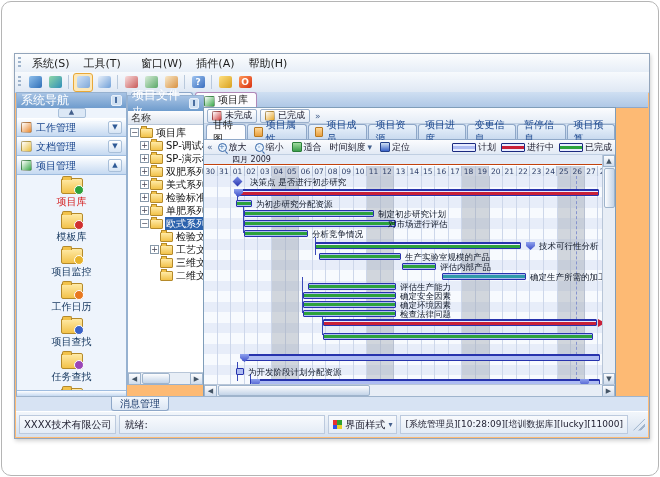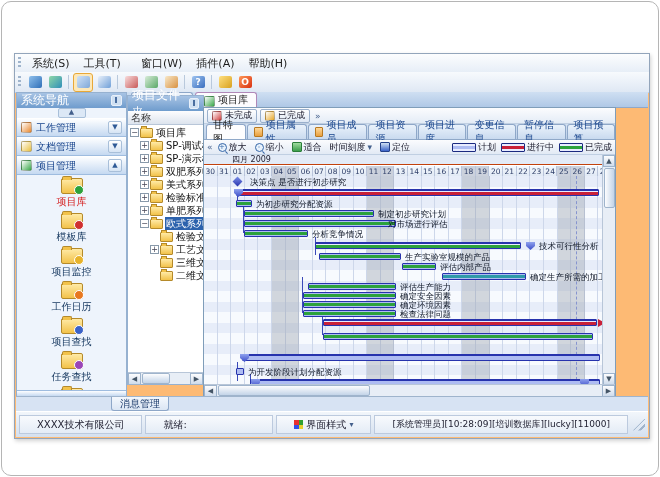--- a/index.html
+++ b/index.html
@@ -116,21 +116,21 @@
     display:flex;flex-direction:column;align-items:center;font-size:7px;color:#456;}
   #g-vscroll .sb-btn{width:10px;}
   .vthumb{width:9px;height:38px;background:linear-gradient(90deg,#fdfdfe,#c3d4e8);border:1px solid #9fb4cc;border-radius:2px;}
   #g-hscroll{position:absolute;left:0;right:0;bottom:0;height:11px;background:#e8eef6;border-top:1px solid #b8c6d8;display:flex;align-items:center;font-size:7px;color:#456;}
   
   #bottom-tabrow{position:absolute;left:1px;right:1px;top:342px;height:14px;background:#d7e3f3;border-top:1px solid #9fb4cc;}
   .btab{position:absolute;left:95px;top:0;height:13px;padding:0 8px;font-size:10px;color:#1a3a6b;display:flex;align-items:center;
     background:linear-gradient(#f4f8fd,#dbe6f4);border:1px solid #8ea7c8;border-top:none;border-radius:0 0 3px 3px;}
   #statusbar{position:absolute;left:1px;right:1px;bottom:1px;height:25px;background:linear-gradient(#f2f6fb,#d4e0ef);
     border-top:1px solid #fff;display:flex;align-items:center;gap:3px;padding:0 3px;}
-  .scell{border:1px solid #bccade;background:linear-gradient(#f8fafd,#e4ecf6);height:17px;display:flex;align-items:center;padding:0 17px;font-size:10px;color:#223;}
+  .scell{border:1px solid #bccade;background:linear-gradient(#f8fafd,#e4ecf6);height:17px;display:flex;align-items:center;padding:0 4px;font-size:10px;color:#223;}
   .scell.fill{flex:1;}
   .style-ic{width:9px;height:9px;margin-right:3px;background:
     linear-gradient(90deg,#e83030 0 50%,#30a030 50%);position:relative;}
   .style-ic::after{content:"";position:absolute;left:0;top:4.5px;width:9px;height:4.5px;background:linear-gradient(90deg,#3050e8 0 50%,#e8d030 50%);}
   .session{font-size:9px;color:#223;}
   .resize-grip{width:12px;height:12px;margin-left:2px;background:
     repeating-linear-gradient(135deg,transparent 0 3px,#9fb4cc 3px 4.5px);clip-path:polygon(100% 0,100% 100%,0 100%);}
 </style>
 </head>
 <body>

